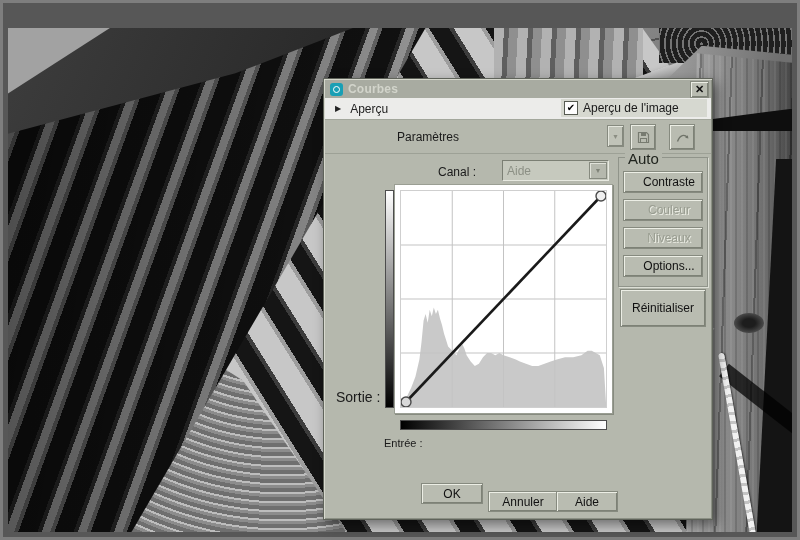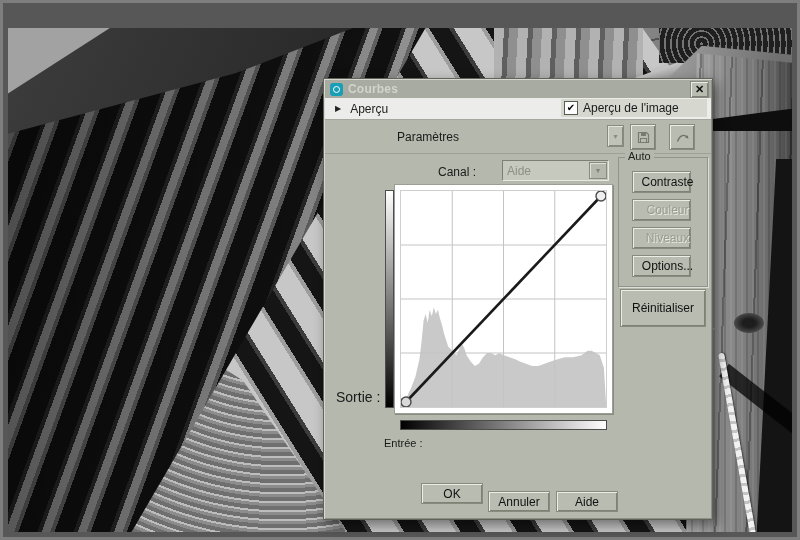--- a/index.html
+++ b/index.html
@@ -93,40 +93,40 @@
     display:flex;align-items:center;justify-content:center;color:#111;cursor:default;position:absolute;box-sizing:border-box;}
   .btn.disabled{color:#999d91;text-shadow:1px 1px 0 #e9ebe2;}
   .canal-label{position:absolute;left:60px;top:86px;width:92px;text-align:right;}
   .canal-combo{position:absolute;left:178px;top:81px;width:107px;height:21px;box-sizing:border-box;
     background:#c6c9be;border:1px solid;border-color:#7b7f74 #e7e9e0 #e7e9e0 #7b7f74;display:flex;align-items:center;}
   .canal-combo .val{padding-left:4px;color:#8c9085;}
   .canal-arrow{position:absolute;right:1px;top:1px;bottom:1px;width:16px;background:#b5b8ad;
     border:1px solid #868a7f;box-shadow:inset 1px 1px 0 #e0e2d9;display:flex;align-items:center;justify-content:center;
     font-size:7px;color:#7f8378;}
   .groupbox{position:absolute;border:1px solid #90948a;box-shadow:1px 1px 0 rgba(238,240,231,.7);}
-  .groupbox .legend{position:absolute;top:-8px;left:6px;background:#b5b8ad;padding:0 3px;font-size:11px;color:#20241e;}
+  .groupbox .legend{position:absolute;top:-8px;left:6px;background:#b5b8ad;padding:0 3px;font-size:15px;color:#20241e;}
   .auto-group{left:294px;top:78px;width:88px;height:128px;}
-  .auto-btn{left:13px;width:59px;height:22px;position:absolute;padding-left:12px;}
+  .auto-btn{left:4px;width:80px;height:22px;position:absolute;padding-left:12px;}
   .reset-btn{left:296px;top:210px;width:86px;height:38px;}
   .chart-panel{position:absolute;left:70px;top:105px;width:219px;height:230px;box-sizing:border-box;
     background:#fff;border:1px solid #9a9e93;box-shadow:1px 1px 0 #878b80;padding:5px;}
   .chart-panel svg{display:block;border:1px solid #cfcfcf;background:#fff;}
   .v-grad{position:absolute;left:61px;top:111px;width:9px;height:218px;box-sizing:border-box;
     background:linear-gradient(to bottom,#ffffff,#000000);border:1px solid #4c4c4c;}
   .h-grad{position:absolute;left:76px;top:341px;width:207px;height:10px;box-sizing:border-box;
     background:linear-gradient(to right,#000000,#ffffff);border:1px solid #4c4c4c;}
   .sortie-label{position:absolute;left:12px;top:310px;font-size:14px;}
   .entree-label{position:absolute;left:60px;top:358px;font-size:11px;}
   .colors-group{left:142px;top:352px;width:140px;height:54px;}
   .dropper{position:absolute;top:16px;width:25px;height:26px;border:1px solid #868a7f;
     box-shadow:inset 1px 1px 0 rgba(236,238,229,.8), inset -1px -1px 0 rgba(80,84,76,.8);
     display:flex;align-items:center;justify-content:center;}
   .swatch{position:absolute;left:95px;top:13px;width:32px;height:32px;background:#000;border:1px solid #3a3a3a;}
   .ok-btn{left:97px;top:404px;width:62px;height:21px;}
-  .cancel-btn{left:164px;top:412px;width:62px;height:21px;}
+  .cancel-btn{left:164px;top:412px;width:70px;height:21px;}
   .help-btn{left:232px;top:412px;width:62px;height:21px;}
 </style>
 </head>
 <body>
 
 <div class="workspace"></div>
 
 <div class="photo">
   <div class="deck"></div>
   <div class="shadow-stripes"></div>

